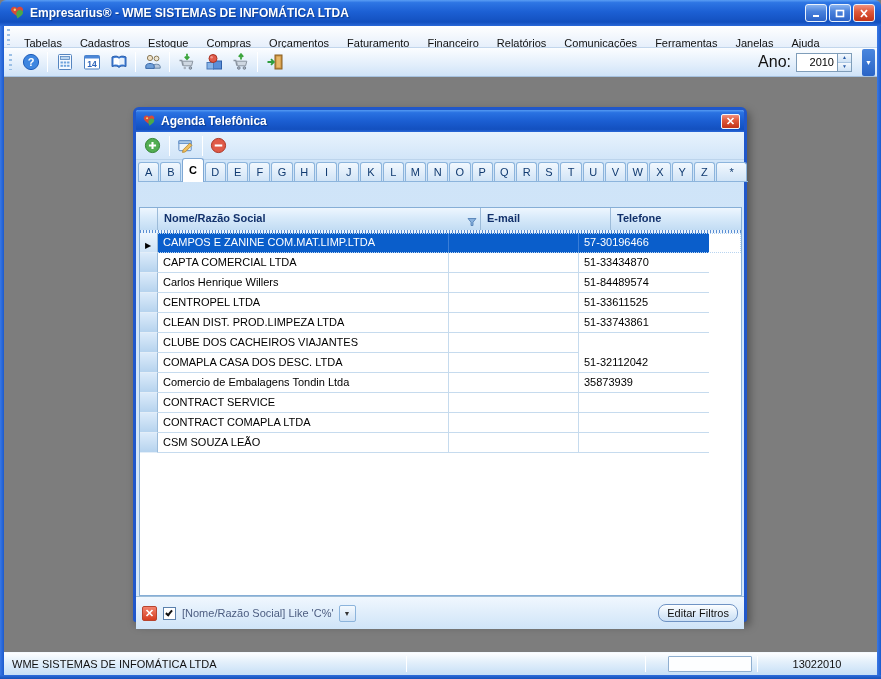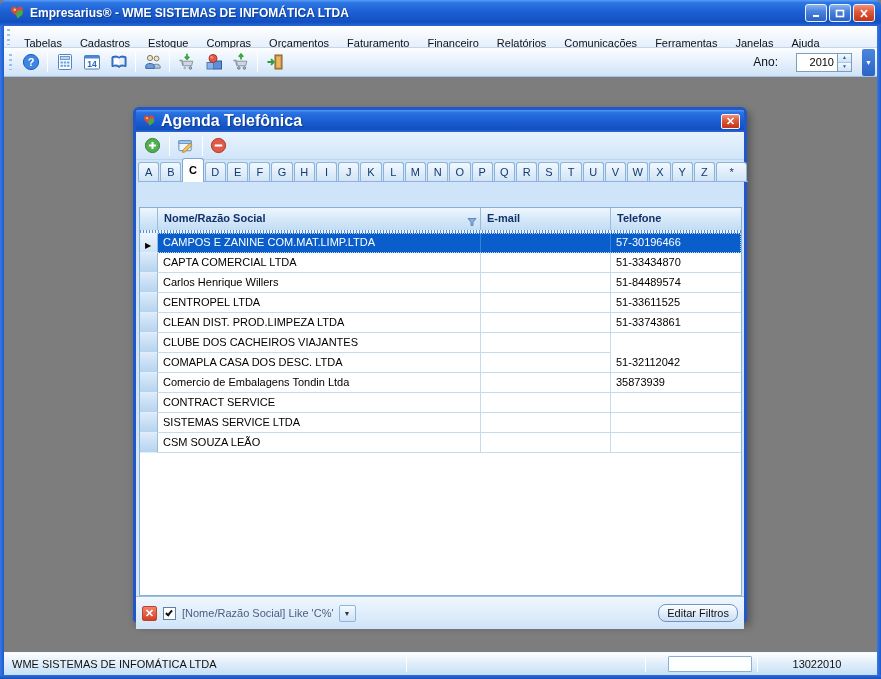--- a/index.html
+++ b/index.html
@@ -34,21 +34,21 @@
   .menu-item u { text-decoration:underline; }
 
   
   .toolbar { position:absolute; left:4px; top:48px; width:873px; height:29px;
     background:linear-gradient(180deg,#fbfdff 0%,#e2eefb 60%,#cfe3f8 100%);
     border-bottom:1px solid #a6c2e0; display:flex; align-items:center; padding:0 2px; }
   .tbtn { width:27px; height:25px; background:transparent; border:none; display:flex; align-items:center; justify-content:center; padding:0; }
   .tbtn svg { width:18px; height:18px; display:block; }
   .tsep { width:1px; height:20px; background:#a8c4e2; border-right:1px solid #fff; margin:0 3px; }
   .tb-spacer { flex:1; }
-  .year-label { font-size:12px; color:#111; margin-right:18px;text-align:center; }
+  .year-label { font-size:16px; color:#111; margin-right:5px;text-align:center; }
   .spinner { width:56px; height:19px; background:#fff; border:1px solid #7f9db9; display:flex; align-items:stretch; margin-right:10px; }
   .spin-val { flex:1; font-size:11px; color:#000; display:flex; align-items:center; justify-content:flex-end; padding-right:3px; }
   .spin-btns { width:14px; display:flex; flex-direction:column; border-left:1px solid #7f9db9; }
   .spin-btns span { flex:1; font-size:5px; line-height:7px; color:#2c5ea8; text-align:center;
     background:linear-gradient(180deg,#f4f9fe,#cfe2f5); border-bottom:1px solid #aac6e2; }
   .spin-btns span:last-child { border-bottom:none; }
   .tb-overflow { width:13px; height:27px; border-radius:2px; background:linear-gradient(180deg,#4a86de,#2a64c6);
     color:#fff; font-size:7px; display:flex; align-items:center; justify-content:center; }
 
   
@@ -63,21 +63,21 @@
   .sb-box { position:absolute; left:664px; top:3px; width:84px; height:16px; background:#fdfeff; border:1px solid #8fafd0; border-radius:1px; }
   .sb-date { position:absolute; left:757px; top:0; width:112px; height:23px; line-height:22px; text-align:center; }
 
   
   .dialog { position:absolute; left:133px; top:107px; width:614px; height:515px;
     border:3px solid #2057ca; border-radius:6px 6px 3px 3px; box-shadow:3px 4px 8px rgba(0,0,0,.35); z-index:10;
     background:#d5e8fa; }
   .dlg-titlebar { height:22px; background:linear-gradient(180deg,#549af2 0%,#2a72e2 12%,#1b5ed2 50%,#1350bf 88%,#2b69d9 100%);
     border-radius:2px 2px 0 0; display:flex; align-items:center; padding:0 4px; }
   .dlg-titlebar .ticon { width:14px; height:14px; margin:0 5px 0 2px; }
-  .dlg-titlebar .ttext { color:#fff; font-size:16px; font-weight:bold; text-shadow:1px 1px 1px #0a3a8c; }
+  .dlg-titlebar .ttext { color:#fff; font-size:12px; font-weight:bold; text-shadow:1px 1px 1px #0a3a8c; }
   .dlg-close { margin-left:auto; width:19px; height:15px; border-radius:2px; border:1px solid #f0f6fc;
     background:linear-gradient(180deg,#f2927e 0%,#e05a3c 40%,#c23317 100%);
     display:flex; align-items:center; justify-content:center; padding:0; }
   .dlg-body { position:relative; height:487px; background:linear-gradient(180deg,#e8f3fd,#cfe4f8 30px,#d5e8fa); }
 
   .dlg-toolbar { position:absolute; left:0; top:1px; width:100%; height:27px; display:flex; align-items:center; padding:0 4px;
     border-bottom:1px solid #bcd4ec; }
   .dlg-toolbar .tbtn { width:26px; height:24px; }
   .dlg-toolbar .tbtn svg { width:17px; height:17px; }
 
@@ -99,21 +99,21 @@
   .gh-email { width:130px; }
   .gh-phone { width:130px; border-right:none; }
   .gh-funnel { position:absolute; right:3px; top:5px; width:10px; height:10px; }
   .grid-newrow-line { height:3px; background:repeating-linear-gradient(90deg,#5b8fd4 0 1px,#eaf3fc 1px 3px); }
   .grow { display:flex; height:20px; background:#fff; }
   .gcell { font-size:11px; color:#000; line-height:19px; padding-left:5px; border-right:1px solid #c6dbee;
     border-bottom:1px solid #c6dbee; overflow:hidden; white-space:nowrap; }
   .gc-ind { width:18px; padding:0; border-right:1px solid #9cbbd9; border-bottom:1px solid #e4eef8;
     background:linear-gradient(180deg,#dcebfa,#b6d3ee); position:relative; }
   .gc-ind .arrow { position:absolute; left:5px; top:3px; font-size:8px; color:#000; display:none; }
-  .gc-name { width:323px; }
+  .gc-name { width:291px; }
   .gc-email { width:130px; }
   .gc-phone { width:130px; border-right:none; }
   .grow.selected .gc-name, .grow.selected .gc-email, .grow.selected .gc-phone {
     background:#0a5ecb; color:#fff; border-right-color:#3a7ed8; border-bottom-color:#0a5ecb; }
   .grow.selected { outline:1px dotted #b8d4f0; outline-offset:-1px; }
   .grow.selected .gc-ind { background:linear-gradient(180deg,#eef6fe,#cfe3f6); }
   .grow.selected .gc-ind .arrow { display:block; }
 
   
   .filterbar { position:absolute; left:0; top:464px; width:100%; height:23px;
@@ -442,21 +442,21 @@
               <div class="gcell gc-phone">35873939</div>
             </div>
             <div class="grow">
               <div class="gcell gc-ind"></div>
               <div class="gcell gc-name">CONTRACT SERVICE</div>
               <div class="gcell gc-email"></div>
               <div class="gcell gc-phone"></div>
             </div>
             <div class="grow">
               <div class="gcell gc-ind"></div>
-              <div class="gcell gc-name">SISTEMAS SERVICE LTDA</div>
+              <div class="gcell gc-name">CONTRACT COMAPLA LTDA</div>
               <div class="gcell gc-email"></div>
               <div class="gcell gc-phone"></div>
             </div>
             <div class="grow">
               <div class="gcell gc-ind"></div>
               <div class="gcell gc-name">CSM SOUZA LEÃO</div>
               <div class="gcell gc-email"></div>
               <div class="gcell gc-phone"></div>
             </div>
           </div>

